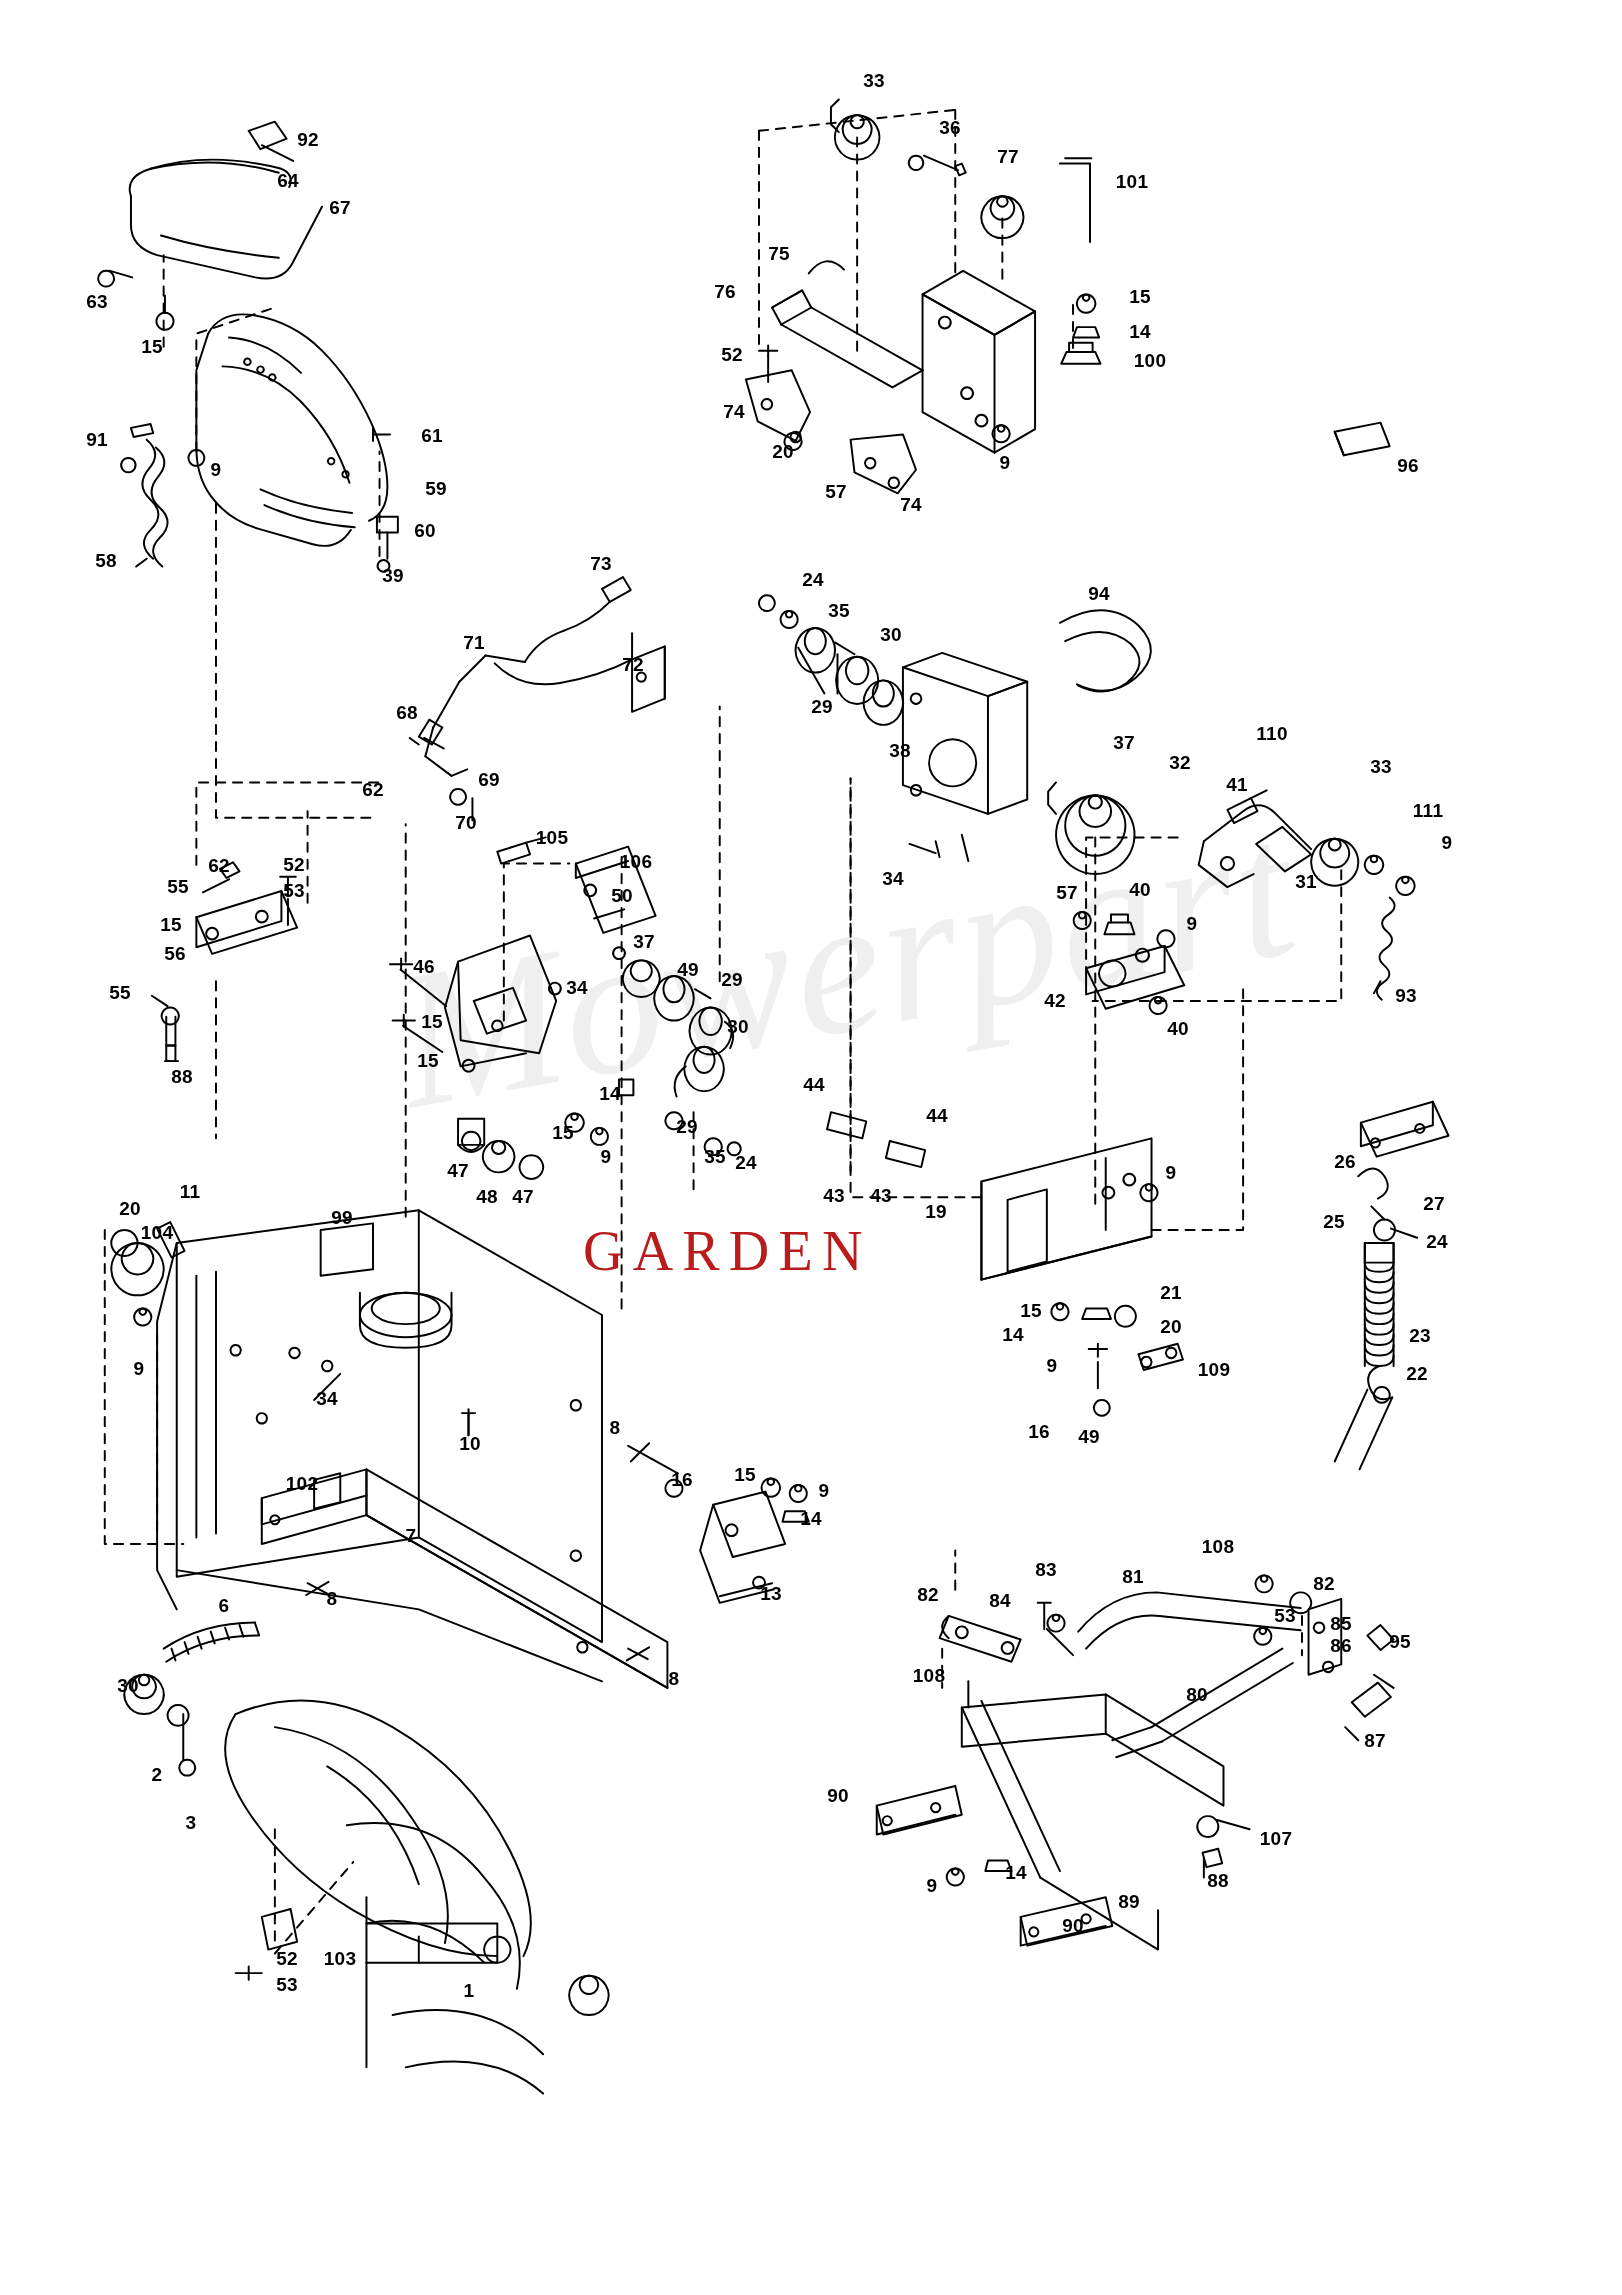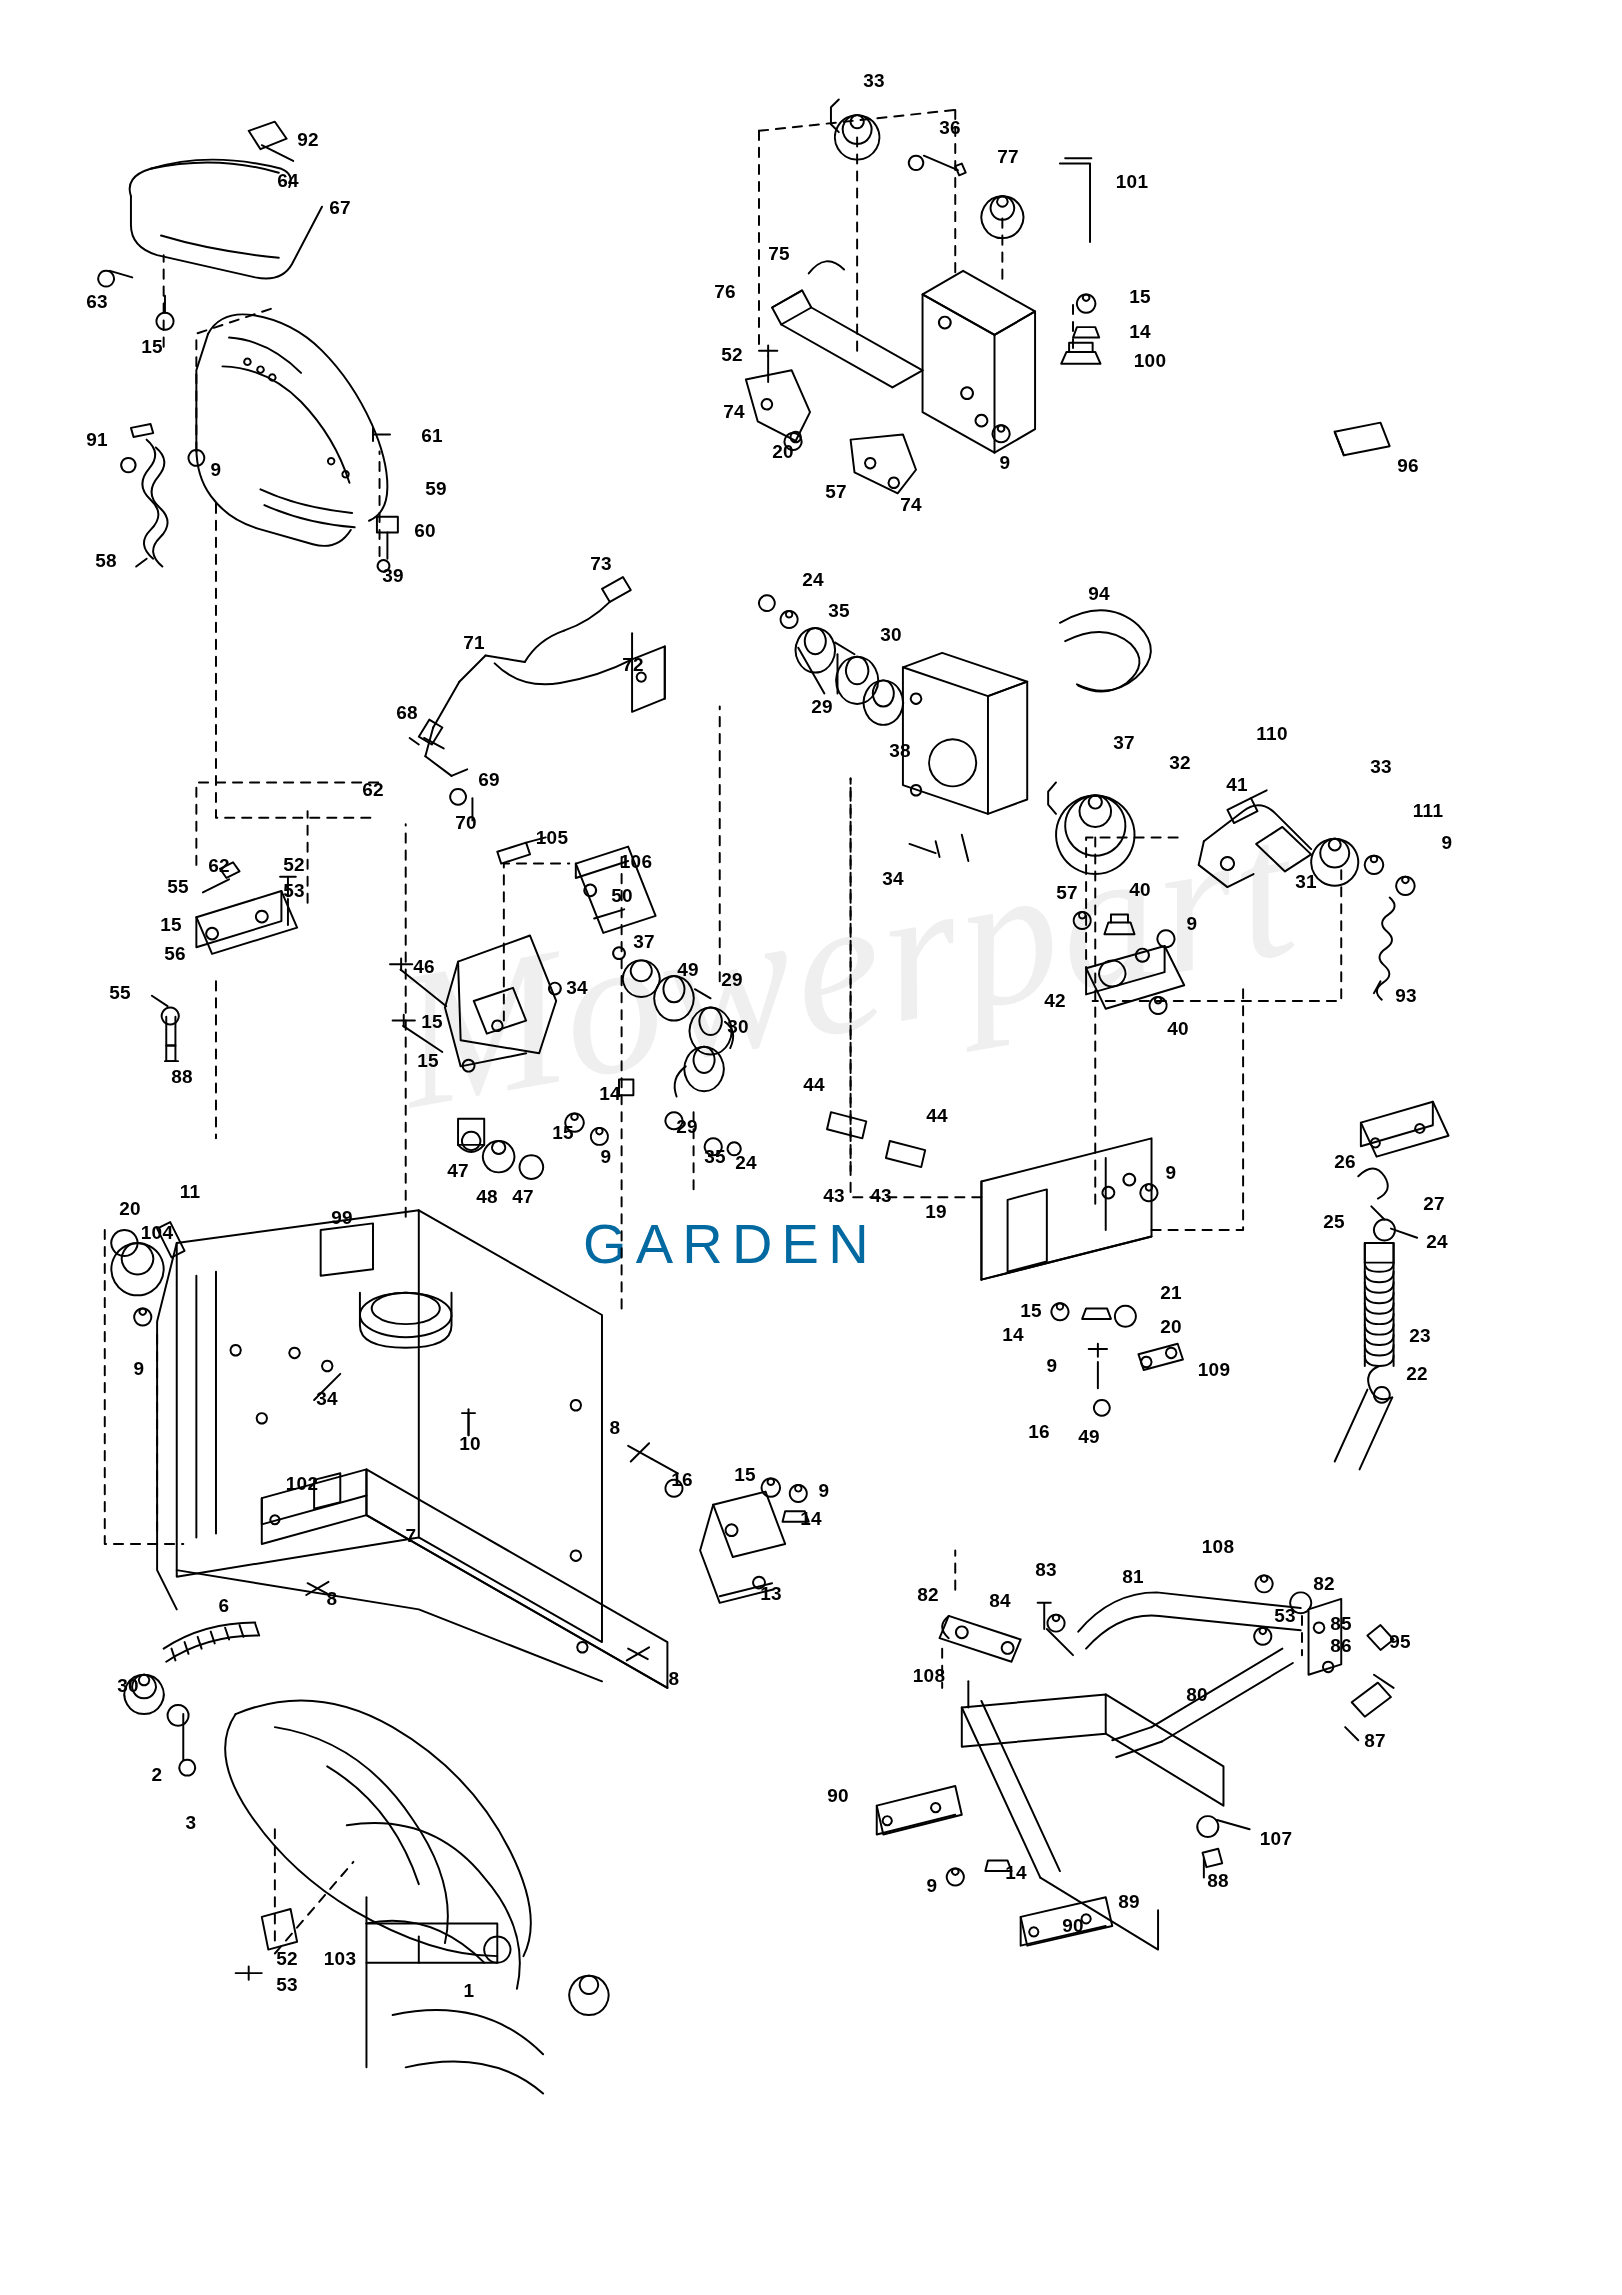--- a/index.html
+++ b/index.html
@@ -35,25 +35,25 @@
     font-style: italic;
     font-size: 196px;
     color: #efefef;
     letter-spacing: 2.6px;
     white-space: nowrap;
     transform: rotate(-10deg);
   }
   #watermark .wm-sub {
     position: absolute;
     left: 190px;
-    top: 360px;
-    font-family: Liberation Sans, sans-serif;
+    top: 368px;
+    font-family: Liberation Serif, serif;
     font-size: 56px;
     letter-spacing: 9.2px;
-    color: #0369a1;
+    color: #b91c1c;
     white-space: nowrap;
   }
   
   #drawing {
     position: absolute;
     left: 0;
     top: 0;
     width: 1622px;
     height: 2295px;
     z-index: 2;

